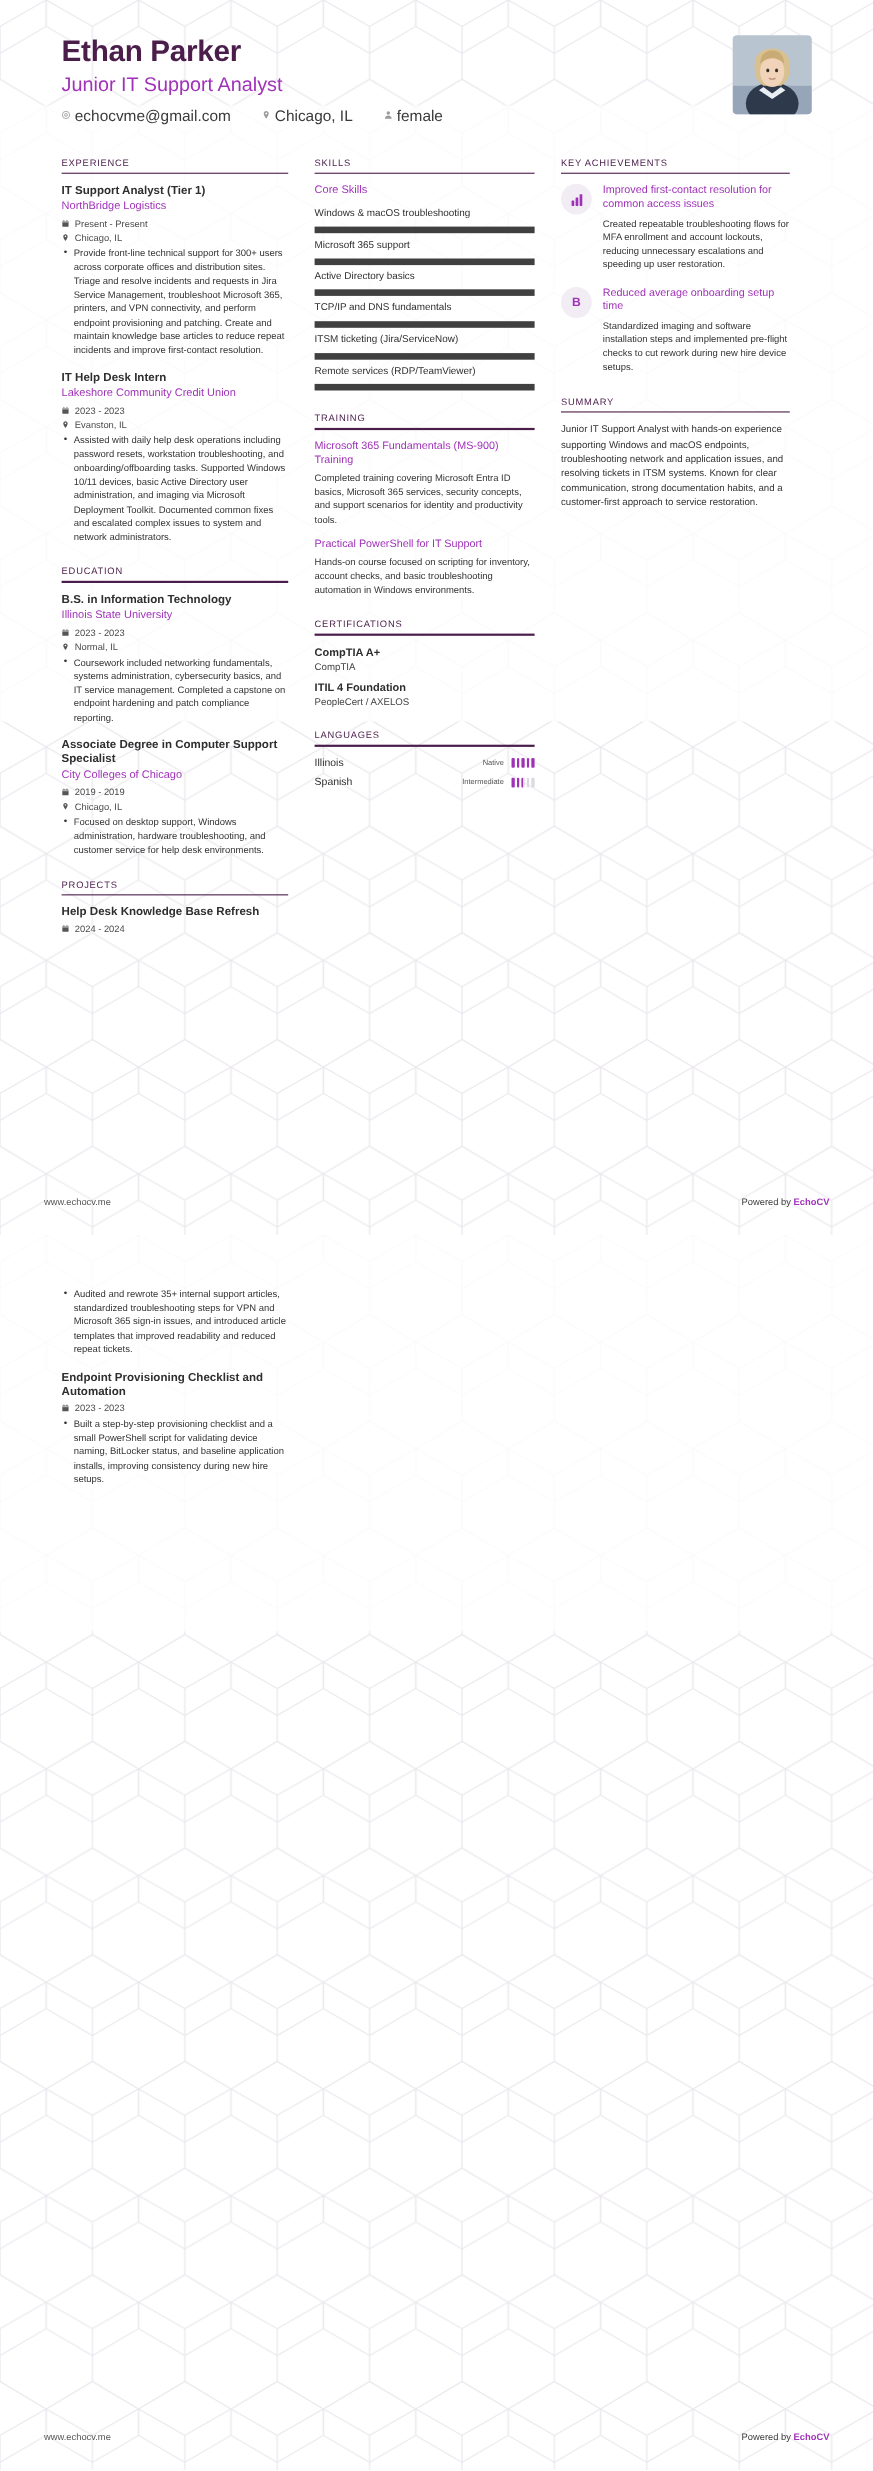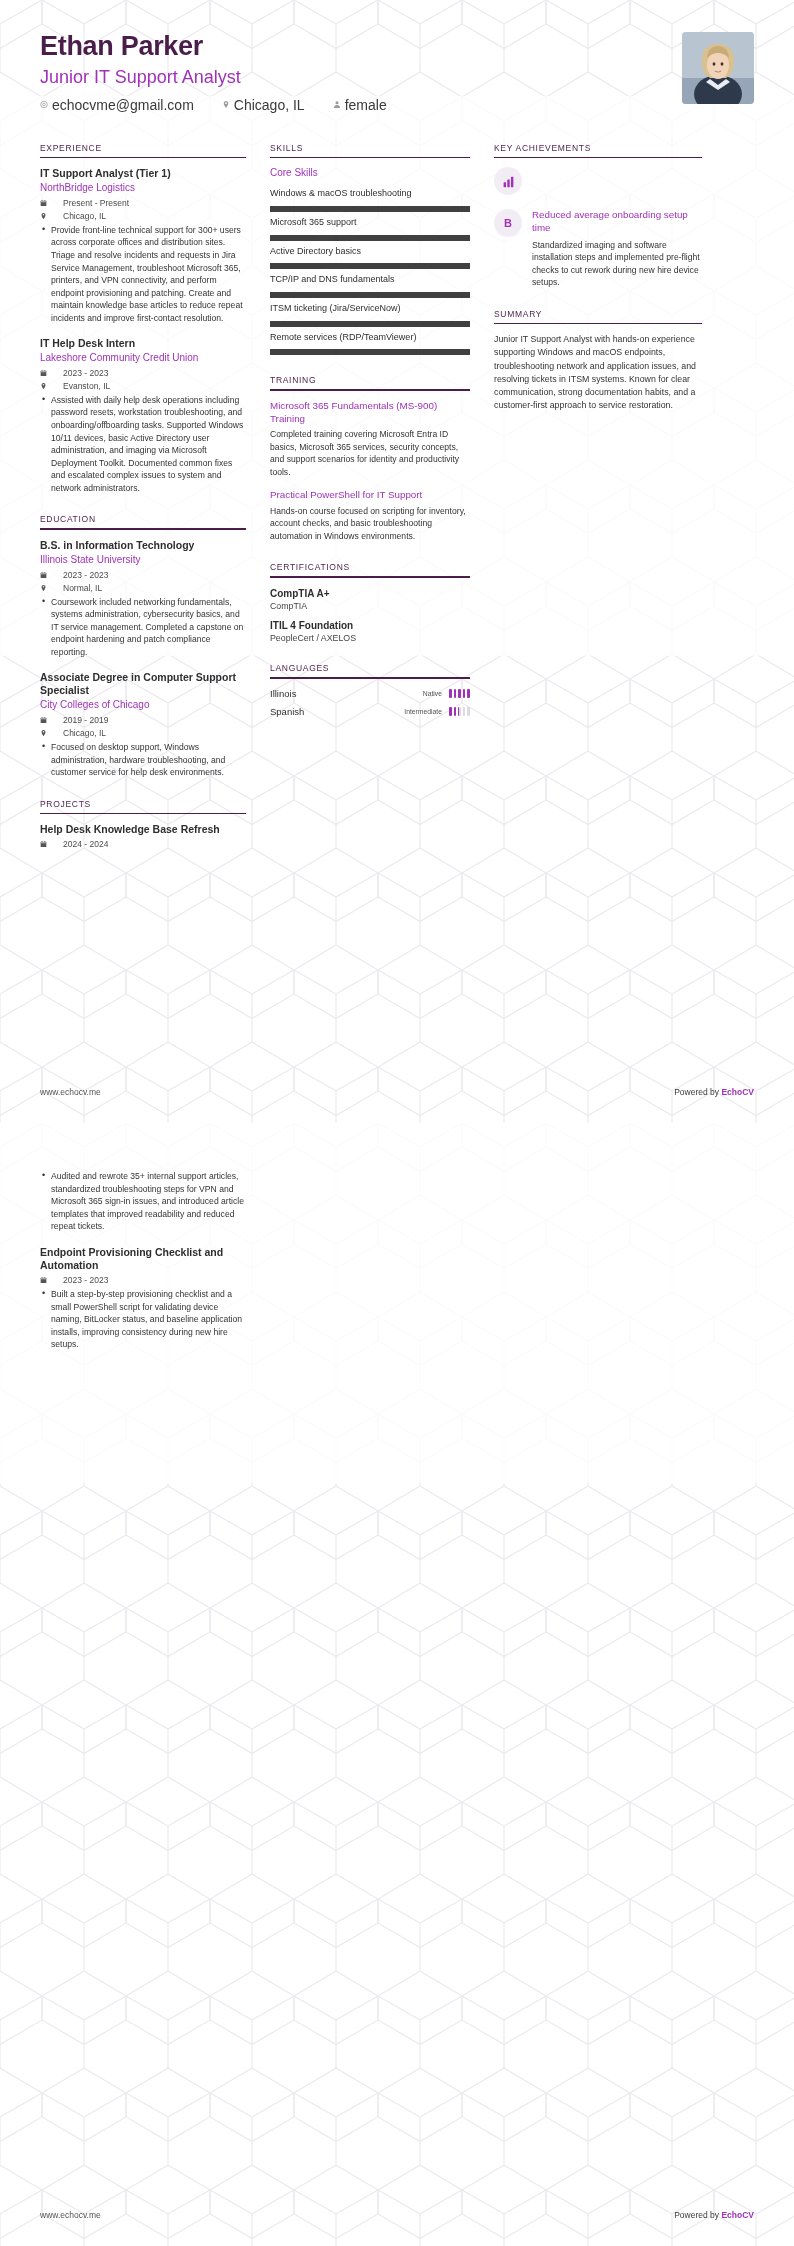--- a/index.html
+++ b/index.html
@@ -22,21 +22,21 @@
   .hexbg {
     position: absolute;
     inset: 0;
     z-index: 0;
     pointer-events: none;
   }
 
   .content {
     position: relative;
     z-index: 2;
-    padding: 0 40px;
+    padding: 0 56px;
   }
 
   
   .header {
     display: flex;
     justify-content: space-between;
     align-items: flex-start;
     padding-top: 32px;
   }
   .name {
@@ -111,21 +111,21 @@
   }
   .item-org {
     font-size: 10px;
     color: #a032b8;
     margin-top: 2px;
     line-height: 1.25;
   }
   .meta-row {
     display: flex;
     align-items: center;
-    gap: 16px;
+    gap: 5px;
     font-size: 8.5px;
     color: #4a4a4a;
     margin-top: 3px;
   }
   .meta-row svg { width: 7px; height: 8px; fill: #555; flex: none; }
   .bullets {
     margin-top: 3px;
     padding-left: 11px;
     list-style: none;
   }
@@ -538,20 +538,24 @@
           <div class="sec-rule"></div>
 
           <div class="ach">
             <div class="ach-ico">
               <svg viewBox="0 0 16 16">
                 <rect x="2" y="9" width="3" height="6" rx="0.6"></rect>
                 <rect x="6.5" y="5.5" width="3" height="9.5" rx="0.6"></rect>
                 <rect x="11" y="2" width="3" height="13" rx="0.6"></rect>
               </svg>
             </div>
+            <div class="ach-body">
+              <div class="ach-title">Improved first-contact resolution for common access issues</div>
+              <div class="ach-desc">Created repeatable troubleshooting flows for MFA enrollment and account lockouts, reducing unnecessary escalations and speeding up user restoration.</div>
+            </div>
           </div>
 
           <div class="ach">
             <div class="ach-ico">B</div>
             <div class="ach-body">
               <div class="ach-title">Reduced average onboarding setup time</div>
               <div class="ach-desc">Standardized imaging and software installation steps and implemented pre-flight checks to cut rework during new hire device setups.</div>
             </div>
           </div>
         </div>

